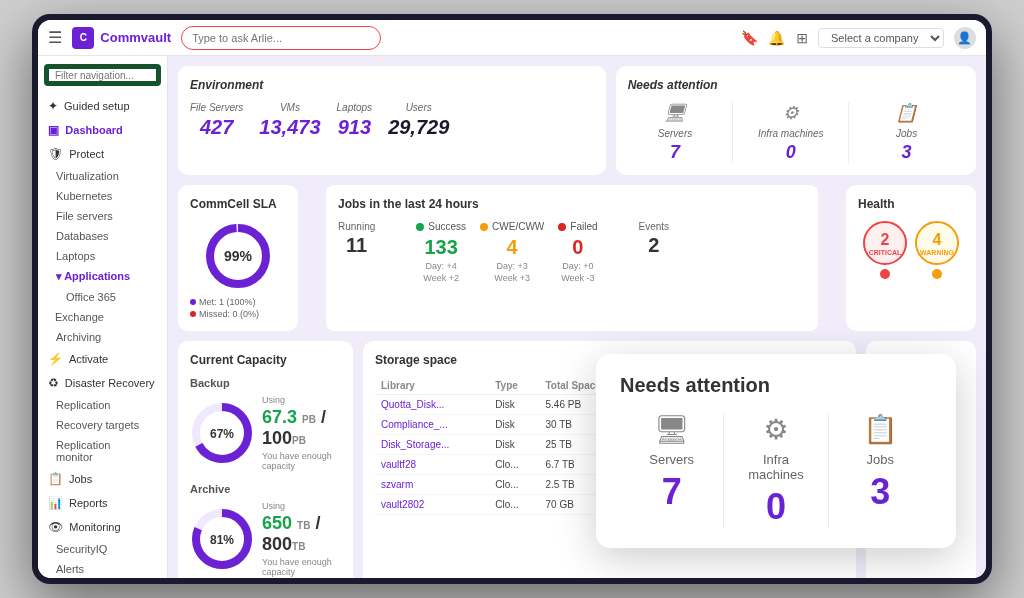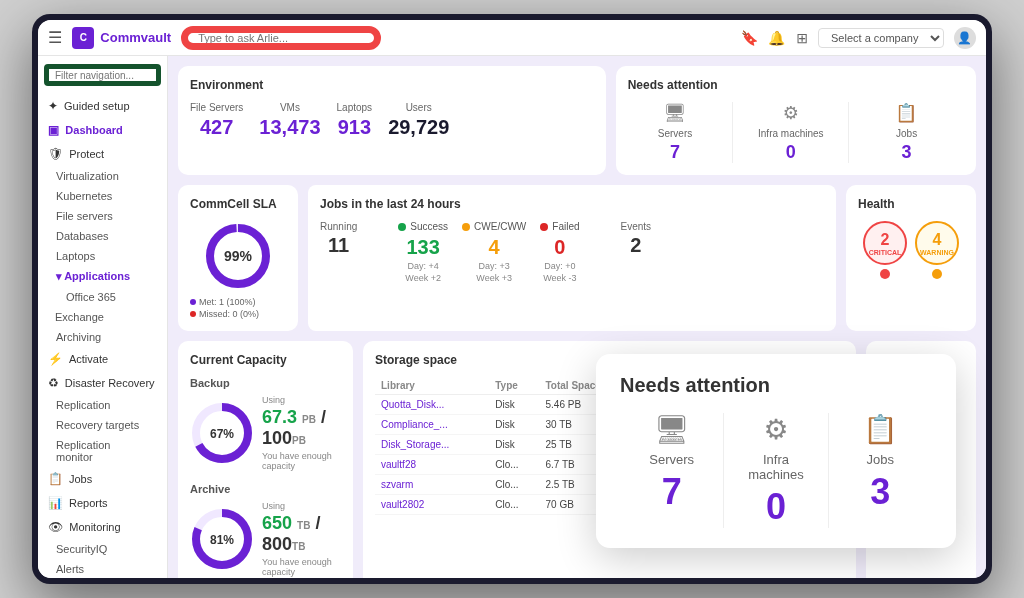--- a/index.html
+++ b/index.html
@@ -63,21 +63,21 @@
     }
     .menu-icon {
       cursor: pointer;
       font-size: 16px;
       color: #555;
     }
     .search-bar {
       flex: 1;
       max-width: 200px;
       height: 24px;
-      border: 7px solid #ef4444;
+      border: 1px solid #ef4444;
       border-radius: 12px;
       padding: 0 10px;
       font-size: 11px;
       color: #999;
       outline: none;
     }
     .topbar-right {
       margin-left: auto;
       display: flex;
       align-items: center;
@@ -157,20 +157,21 @@
       flex: 1;
       overflow-y: auto;
       padding: 10px;
       background: #f0ecfa;
     }
     
     .top-row {
       display: flex;
       gap: 10px;
       margin-bottom: 10px;
+      font-style: italic;
     }
     .card {
       background: #fff;
       border-radius: 10px;
       padding: 12px;
     }
     .card-title {
       font-size: 12px;
       font-weight: 600;
       color: #333;
@@ -212,21 +213,21 @@
       border-right: 1px solid #eee;
       padding-right: 10px;
     }
     .needs-item:last-child { border-right: none; }
     .needs-item-icon { font-size: 18px; color: #888; margin-bottom: 4px; }
     .needs-item-label { font-size: 10px; color: #666; margin-bottom: 3px; }
     .needs-item-value { font-size: 18px; font-weight: 700; color: #6b21d4; }
     
     .second-row {
       display: flex;
-      gap: 10px;
+      gap: 28px;
       margin-bottom: 10px;
       justify-content: flex-end;
     }
     
     .sla-card {
       width: 120px;
       flex-shrink: 0;
     }
     .sla-gauge {
       position: relative;

